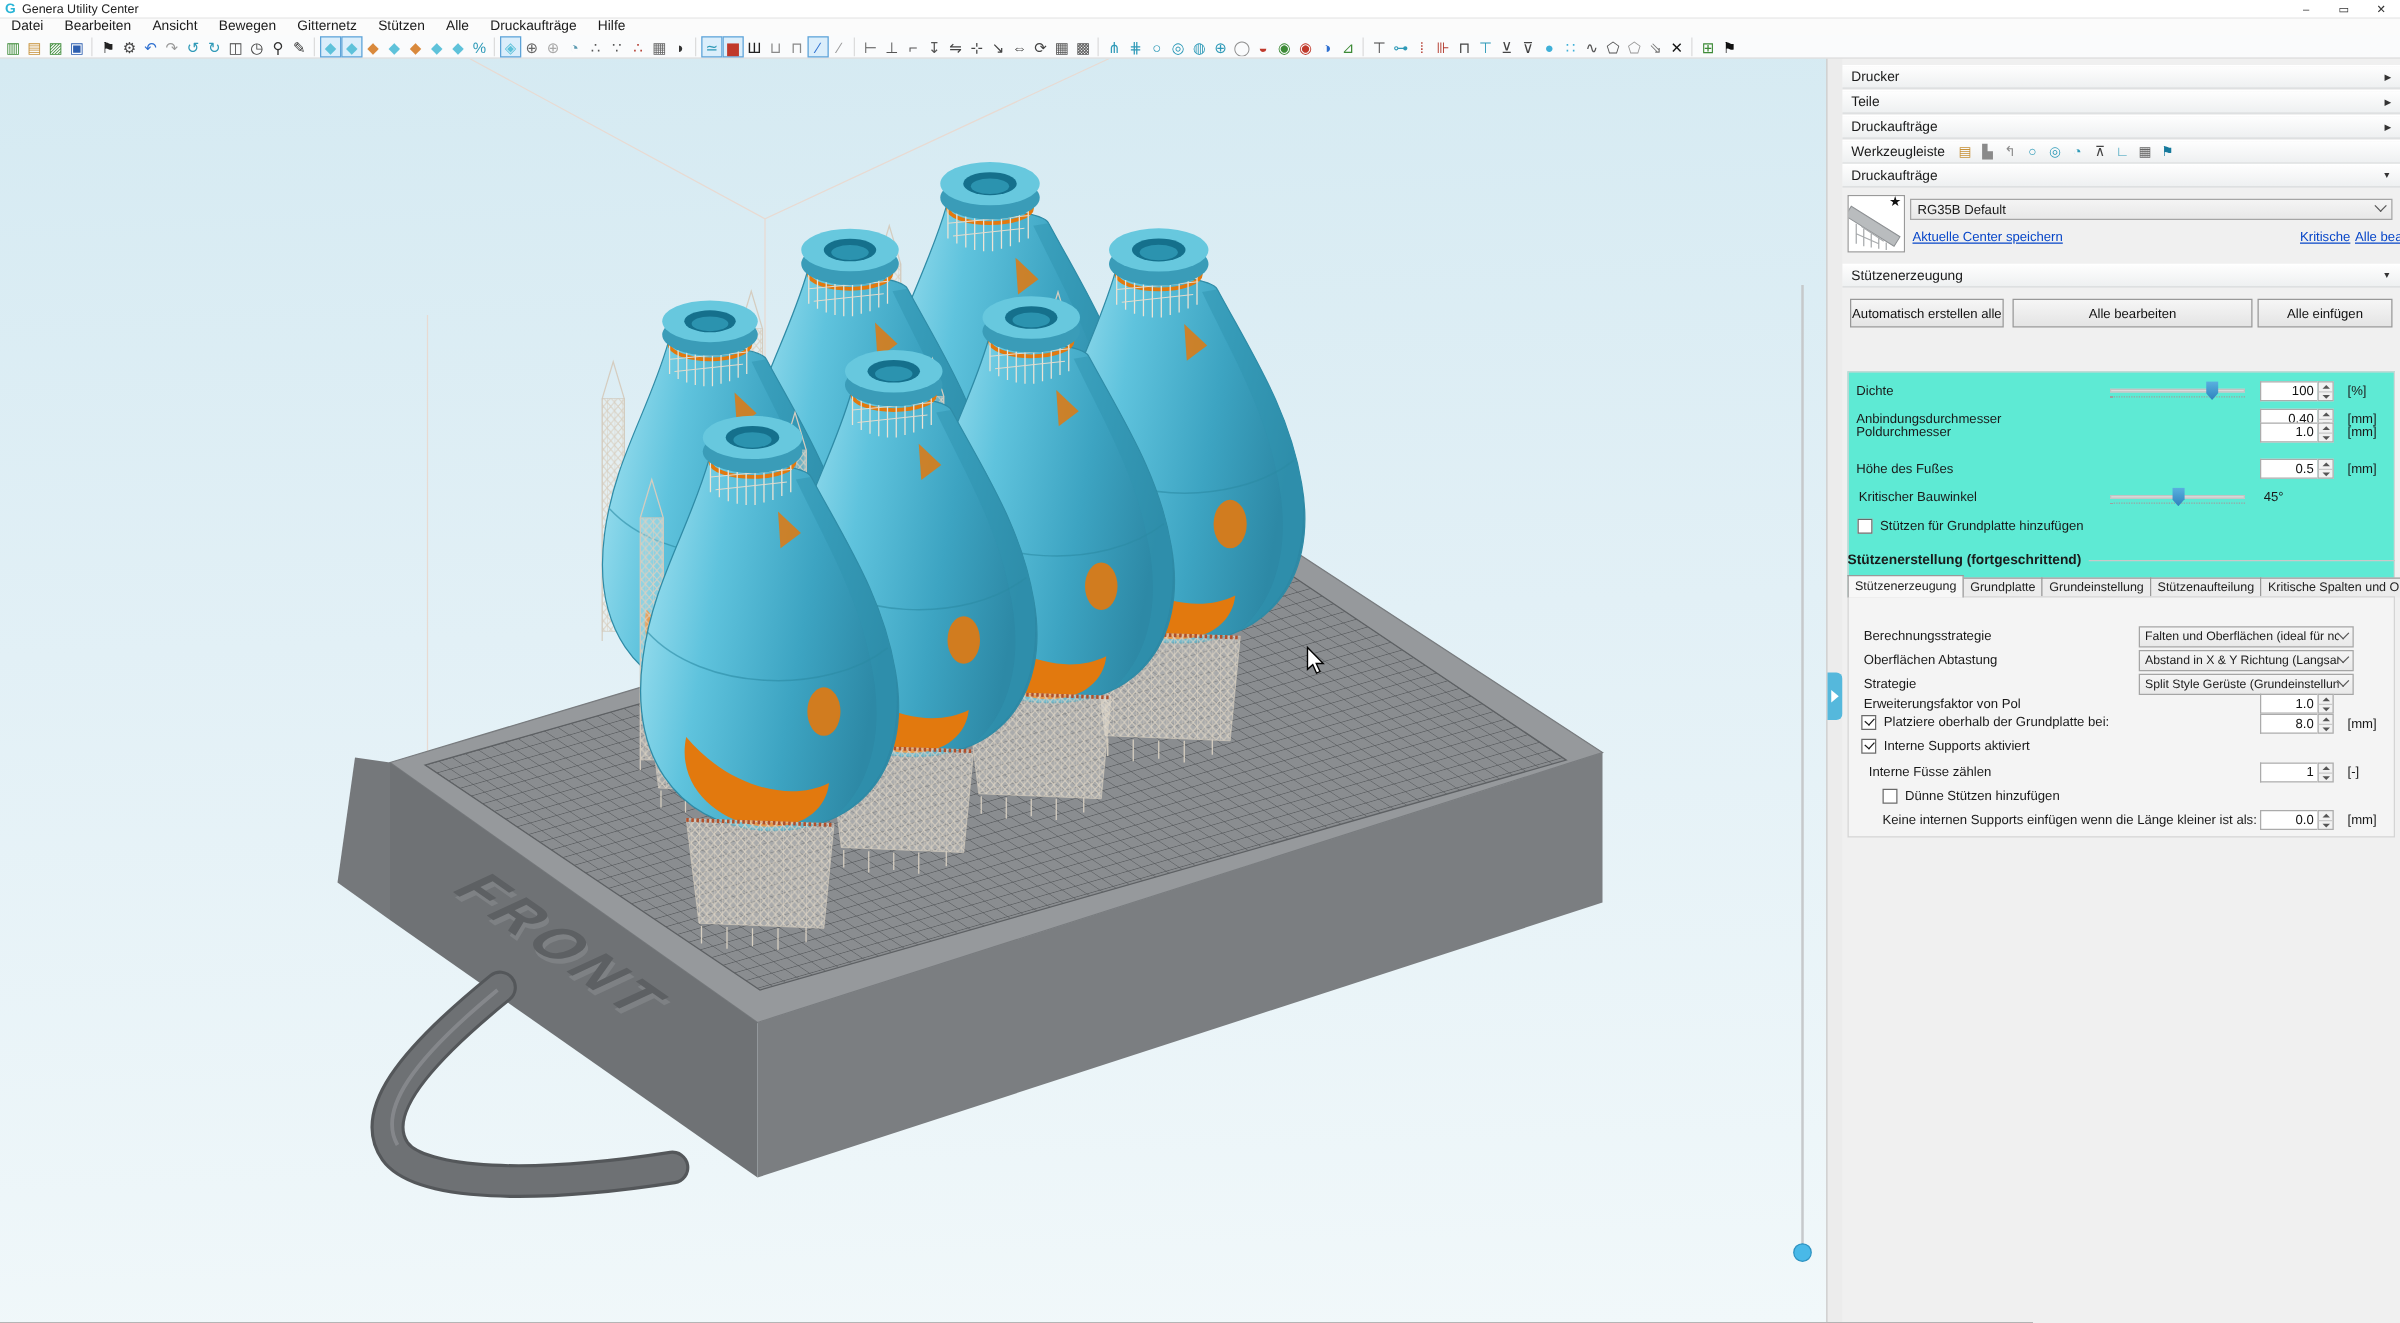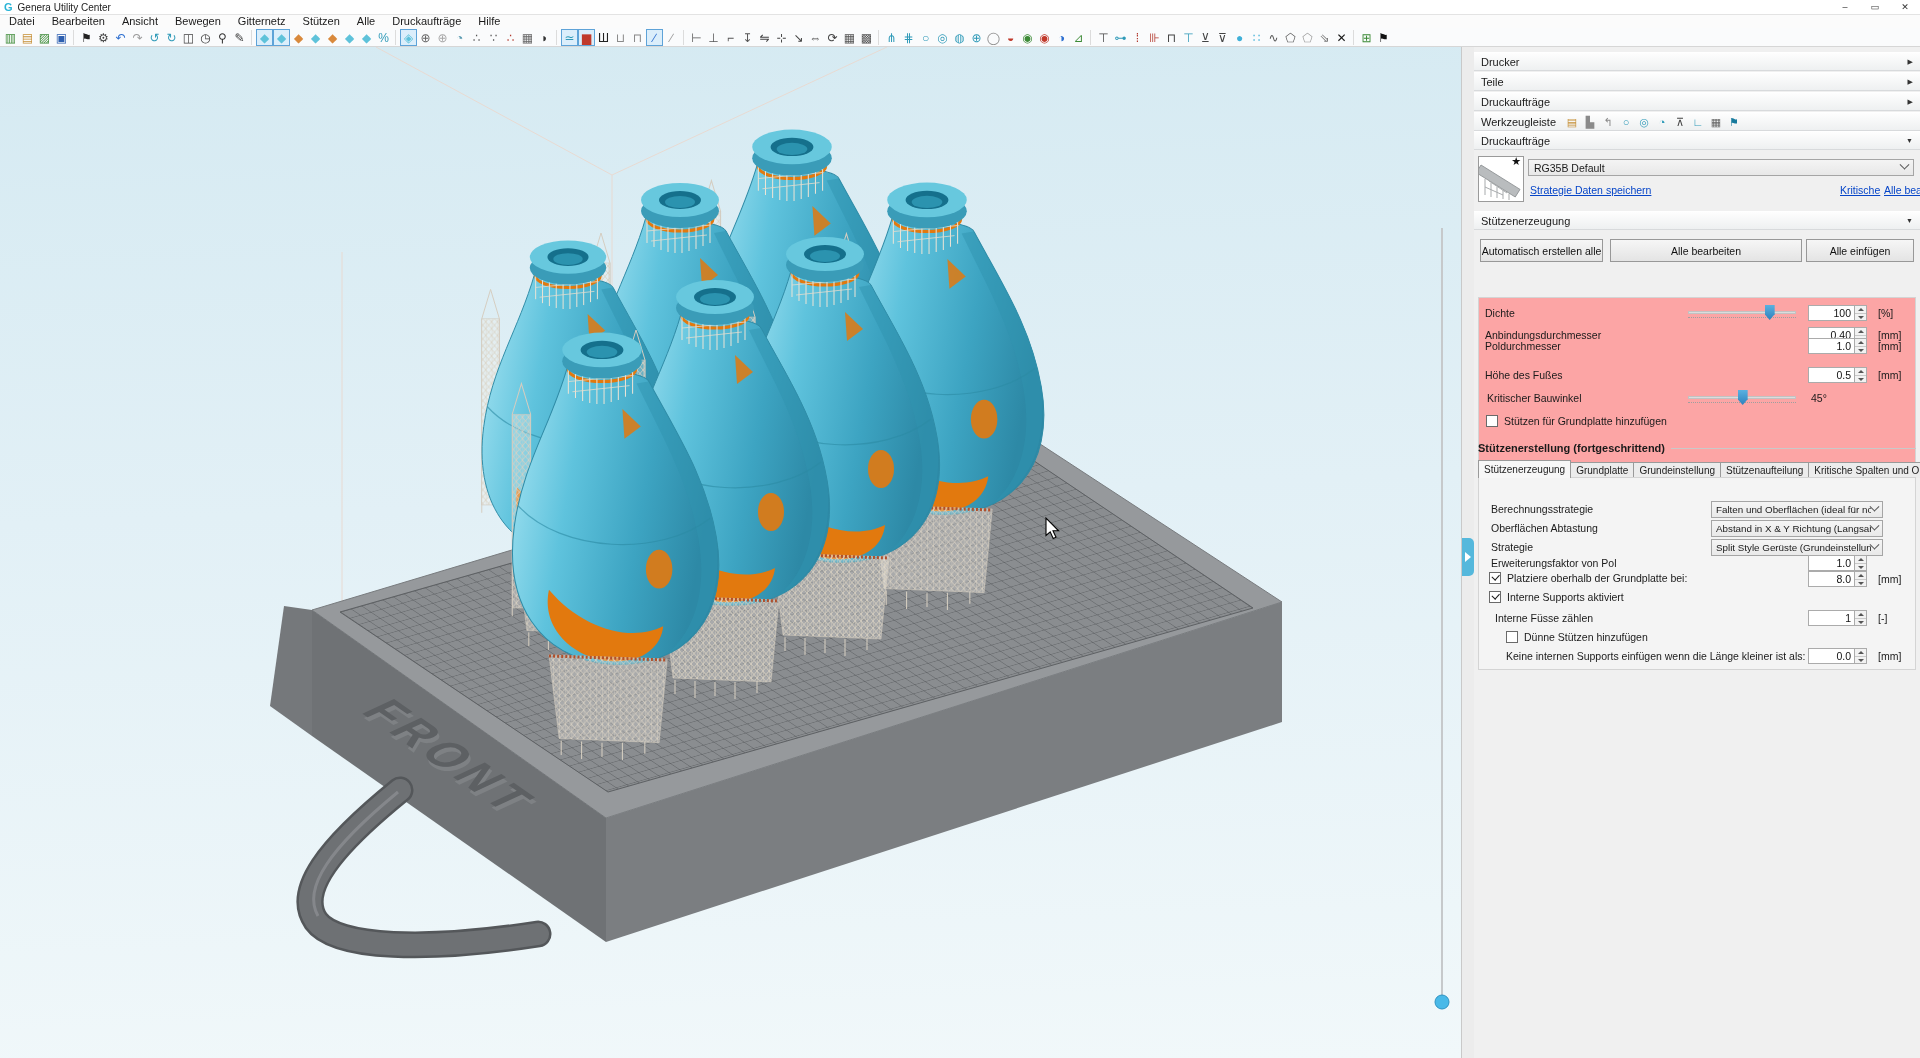--- a/index.html
+++ b/index.html
@@ -39,21 +39,21 @@
   .thumb{position:absolute;left:4px;top:109px;width:46px;height:46px;background:#fff;border:1px solid #9a9a9a;}
   .thumb svg{display:block;}
   .thumb .star{position:absolute;right:2px;top:-2px;font-size:11px;color:#111;}
   .pselect{position:absolute;left:54px;top:112px;width:386px;height:17px;background:linear-gradient(#f4f4f4,#e8e8e8);border:1px solid #a5a5a5;display:flex;align-items:center;padding:0 5px;font-size:10.5px;}
   .pselect .chev,.dd .chev{margin-left:auto;width:7px;height:7px;border-right:1.4px solid #555;border-bottom:1.4px solid #555;transform:rotate(45deg) translate(-2px,-2px);}
   .link{position:absolute;color:#0645c8;text-decoration:underline;font-size:10.5px;white-space:nowrap;}
   .clipbox{position:absolute;overflow:hidden;}
 
   .btn{position:absolute;height:23px;background:linear-gradient(#f6f6f6,#e4e4e4);border:1px solid #989898;display:flex;align-items:center;justify-content:center;font-size:10.5px;color:#111;}
 
-  .gbox{position:absolute;border:1px solid #d4d4d4;background:#fca5a5;}
+  .gbox{position:absolute;border:1px solid #d4d4d4;background:#5eead4;}
   .prow{position:absolute;left:0;width:100%;height:16px;}
   .plabel{position:absolute;font-size:10.5px;color:#1a1a1a;line-height:16px;white-space:nowrap;}
   .spin{position:absolute;width:46px;height:16px;background:#fff;border:1px solid #ababab;border-right:none;font-size:10.5px;text-align:right;padding:0 3px;line-height:14px;color:#111;}
   .spin input{width:100%;height:100%;border:none;outline:none;text-align:right;font-size:10.5px;background:transparent;padding:0;color:#111;}
   .spinbtns{position:absolute;width:13px;height:16px;border:1px solid #ababab;background:#f2f2f2;display:flex;flex-direction:column;}
   .spinbtns i{flex:1;position:relative;}
   .spinbtns i:first-child{border-bottom:1px solid #c9c9c9;}
   .spinbtns i:first-child:after{content:"";position:absolute;left:3px;top:2px;border-left:3px solid transparent;border-right:3px solid transparent;border-bottom:3px solid #555;}
   .spinbtns i:last-child:after{content:"";position:absolute;left:3px;top:2px;border-left:3px solid transparent;border-right:3px solid transparent;border-top:3px solid #555;}
   .unit{position:absolute;font-size:10.5px;color:#1a1a1a;line-height:16px;}
@@ -318,21 +318,21 @@
         <rect x="0" y="0" width="44" height="44" fill="#fff"></rect>
         <rect x="2" y="8" width="46" height="9" transform="rotate(32 2 8)" fill="#b9bcbe" stroke="#8d9093" stroke-width="0.8"></rect>
         <path d="M6 38 V22 M12 40 V26 M18 41 V30 M24 42 V33 M30 43 V37 M6 30 L24 38 M10 24 L28 36" stroke="#a8abad" stroke-width="1" fill="none"></path>
       </svg>
       <span class="star">★</span>
     </div>
     <div class="pselect">
       <span>RG35B Default</span>
       <span class="chev"></span>
     </div>
-    <a class="link" style="left:56px;top:137px">Strategie Daten speichern</a>
+    <a class="link" style="left:56px;top:137px">Aktuelle Center speichern</a>
     <a class="link" style="left:366px;top:137px">Kritische</a>
     <div class="clipbox" style="left:410px;top:137px;width:36px;height:14px">
       <a class="link" style="left:0;top:0">Alle bearbeiten</a>
     </div>
 
     <div class="hdr" style="top:164px">
       <span>Stützenerzeugung</span>
       <span class="arr">▼</span>
     </div>
 

